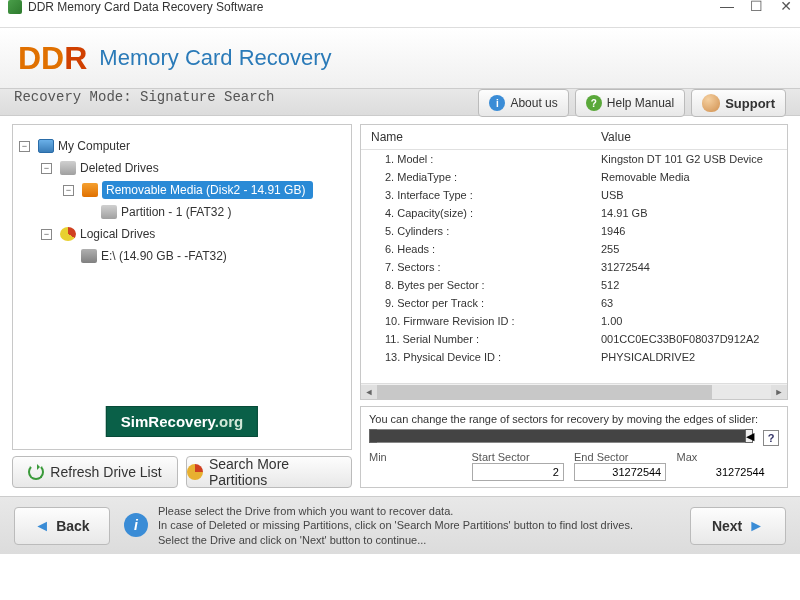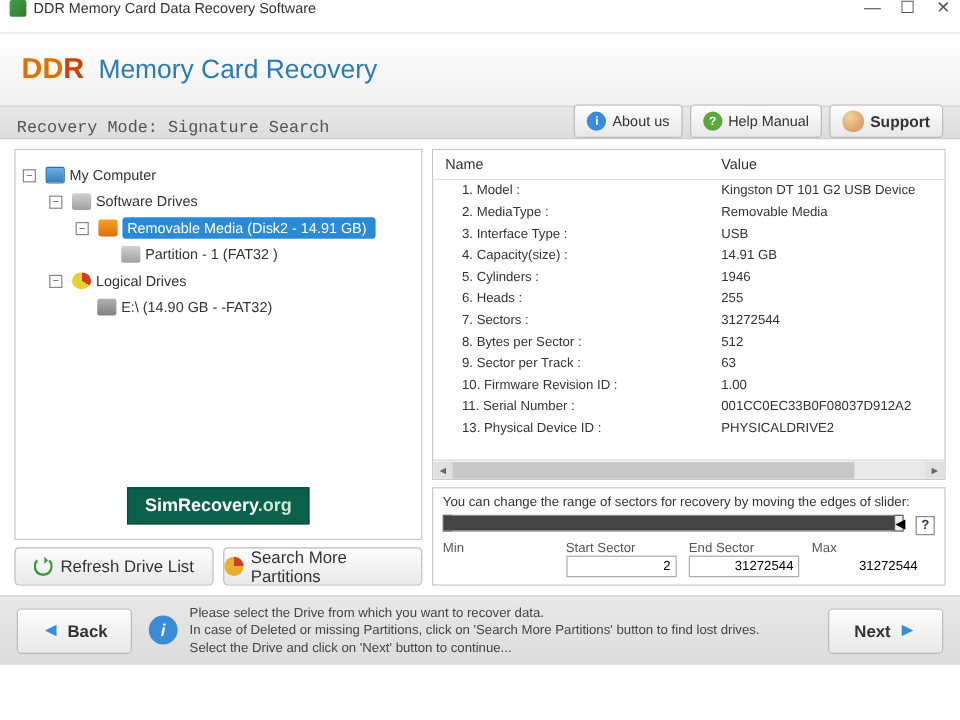--- a/index.html
+++ b/index.html
@@ -3,26 +3,26 @@
 <meta charset="utf-8">
 <style>
 * { box-sizing: border-box; margin: 0; padding: 0; font-family: 'Segoe UI', Tahoma, sans-serif; }
 body { background: #fff; width: 800px; height: 600px; overflow: hidden; font-size: 12px; }
 .titlebar { height: 28px; background: #fff; display: flex; align-items: flex-start; padding: 0 8px; border-bottom: 1px solid #ddd; }
 .titlebar-icon { width: 14px; height: 14px; background: linear-gradient(135deg,#4a9e4a,#2d7a2d); border-radius: 2px; margin-right: 6px; }
 .titlebar-title { flex: 1; font-size: 12px; color: #333; }
 .win-controls { display: flex; gap: 18px; }
 .win-btn { width: 12px; height: 12px; cursor: pointer; color: #555; font-size: 14px; line-height: 12px; text-align: center; }
 .header { height: 60px; background: linear-gradient(#fff,#f0f0f0); padding: 8px 18px; display: flex; align-items: center; }
-.logo { font-size: 24px; font-weight: bold; margin-right: 12px; }
+.logo { font-size: 32px; font-weight: bold; margin-right: 12px; }
 .logo-d1 { color: #e07000; }
 .logo-d2 { color: #e07000; }
 .logo-r { color: #d04000; }
 .app-title { font-size: 22px; color: #2a7ab8; font-weight: 500; }
-.modebar { height: 28px; background: linear-gradient(#e8e8e8,#dcdcdc); display: flex; align-items: flex-end; padding: 0 14px; border-top: 1px solid #ccc; border-bottom: 1px solid #ccc; }
+.modebar { height: 28px; background: linear-gradient(#e8e8e8,#dcdcdc); display: flex; align-items: flex-start; padding: 0 14px; border-top: 1px solid #ccc; border-bottom: 1px solid #ccc; }
 .mode-label { font-family: 'Courier New', monospace; font-size: 14px; color: #555; flex: 1; }
 .hdr-btn { height: 28px; padding: 0 10px; margin-left: 6px; background: linear-gradient(#fdfdfd,#e8e8e8); border: 1px solid #bbb; border-radius: 4px; display: flex; align-items: center; gap: 5px; cursor: pointer; font-size: 12px; color: #333; }
 .icon-circle { width: 16px; height: 16px; border-radius: 50%; display: inline-flex; align-items: center; justify-content: center; font-size: 10px; color: #fff; font-weight: bold; }
 .ic-info { background: #3a8cd6; }
 .ic-help { background: #5aa83a; }
 .ic-support { width: 18px; height: 18px; background: radial-gradient(circle at 35% 30%,#f5d0a0,#d09050); border-radius: 50% 50% 45% 45%; }
 .support-bold { font-weight: bold; font-size: 13px; }
 .content { display: flex; padding: 8px 12px; gap: 8px; height: 380px; }
 .left-panel { width: 340px; display: flex; flex-direction: column; gap: 6px; }
 .tree-box { flex: 1; border: 1px solid #c8c8c8; background: #fff; padding: 10px 6px; position: relative; }
@@ -114,21 +114,21 @@
       <div class="tree">
         <div class="tree-row">
           <span class="tree-toggle">−</span>
           <span class="tree-icon ic-computer"></span>
           <span>My Computer</span>
         </div>
         <div class="tree-row">
           <span class="tree-spacer" style="width:22px"></span>
           <span class="tree-toggle">−</span>
           <span class="tree-icon ic-drive"></span>
-          <span>Software Drives</span>
+          <span>Deleted Drives</span>
         </div>
         <div class="tree-row">
           <span class="tree-spacer" style="width:44px"></span>
           <span class="tree-toggle">−</span>
           <span class="tree-icon ic-orange"></span>
           <span class="tree-sel">Removable Media (Disk2 - 14.91 GB)</span>
         </div>
         <div class="tree-row">
           <span class="tree-spacer" style="width:78px"></span>
           <span class="tree-icon ic-drive"></span>

